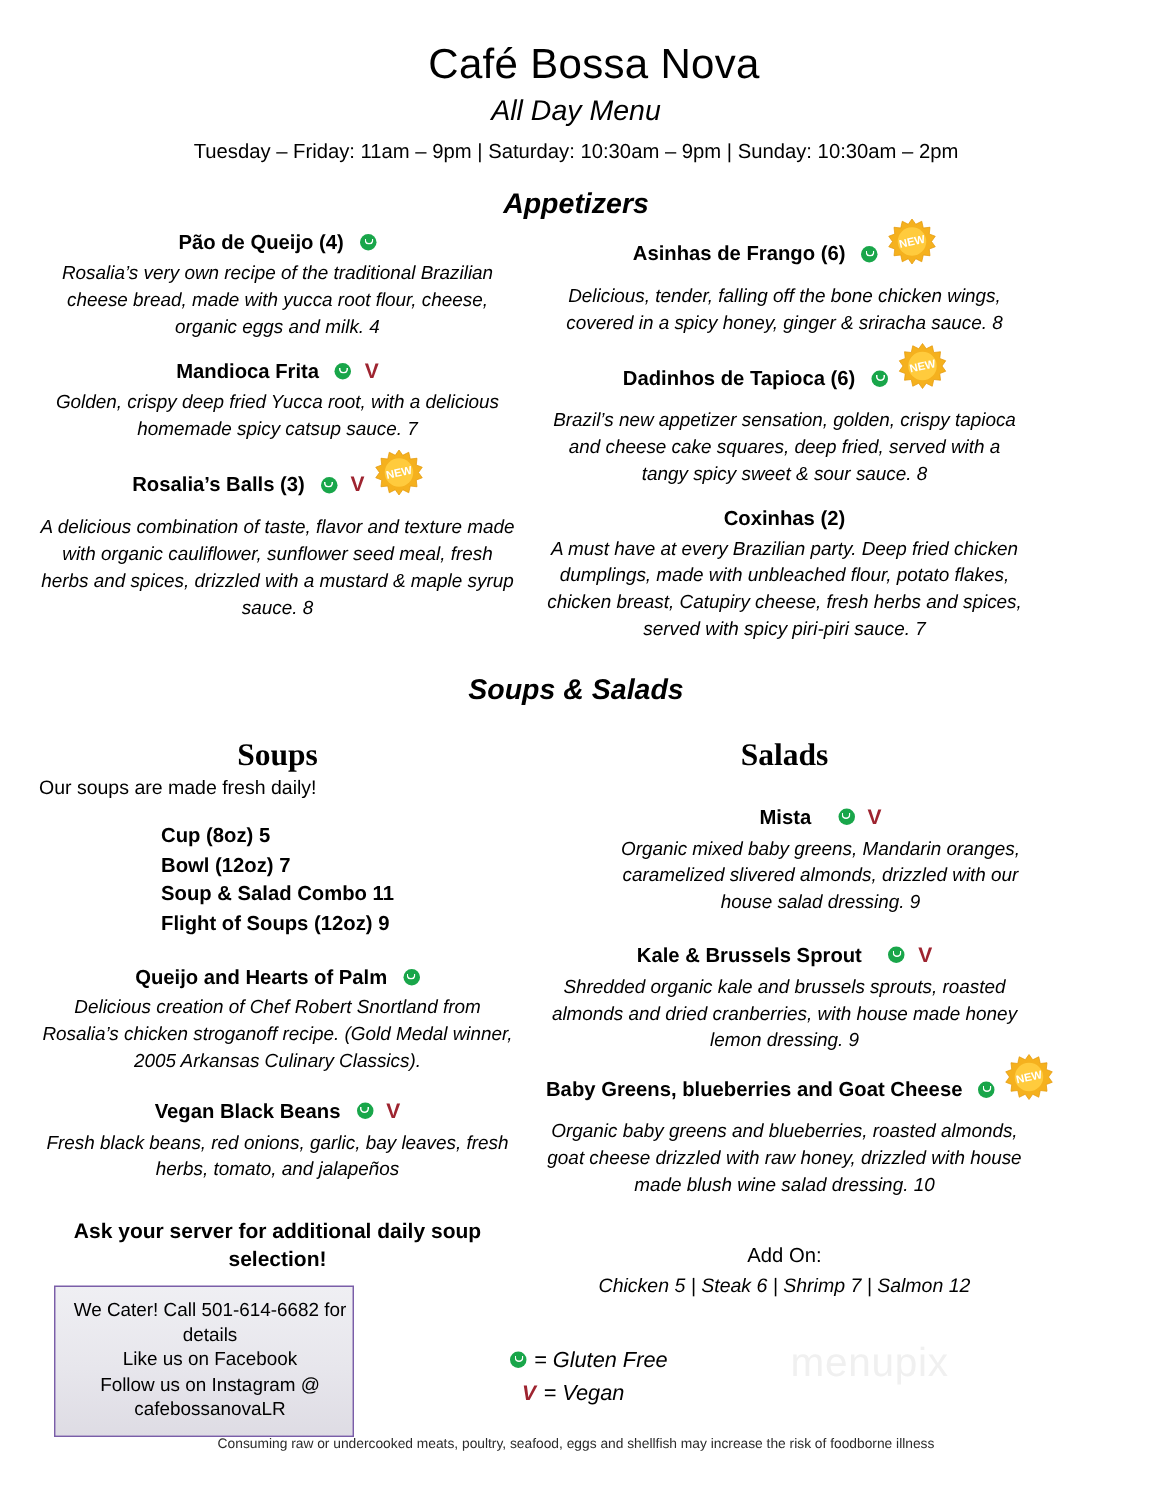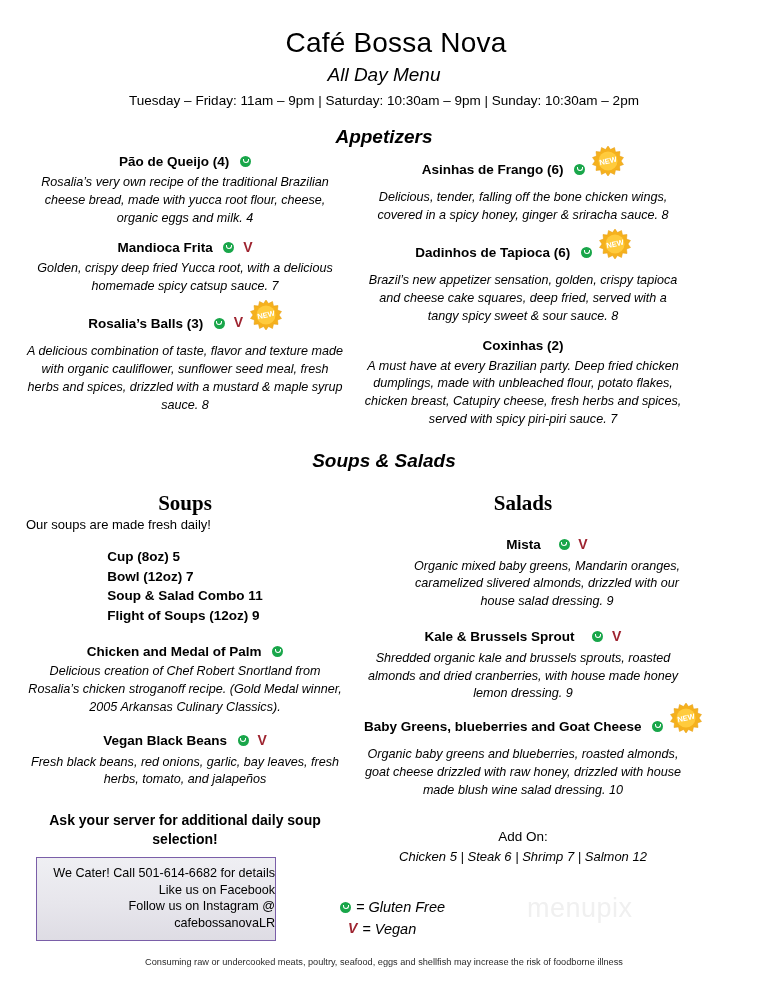--- a/index.html
+++ b/index.html
@@ -203,26 +203,26 @@
     font-style: italic;
     line-height: 1.4;
     margin-top: 2px;
   }
 
   
   .cater-box {
     position: absolute;
     left: 36px;
     top: 857px;
-    width: 240px;
+    width: 200px;
     box-sizing: border-box;
     border: 1.5px solid #7a5ea8;
     background: linear-gradient(180deg, #efeff3 0%, #e7e6ec 55%, #dedce4 100%);
     padding: 7px 0 9px 8px;
-    text-align: right;
+    text-align: center;
   }
   .cater-box p {
     margin: 0;
     font-size: 12.6px;
     line-height: 1.32;
   }
 
   
   .legend {
     position: absolute;
@@ -373,21 +373,21 @@
 
       <ul class="soup-sizes">
         <li>Cup (8oz) 5</li>
         <li>Bowl (12oz) 7</li>
         <li>Soup &amp; Salad Combo 11</li>
         <li>Flight of Soups (12oz) 9</li>
       </ul>
 
       <div class="menu-item" style="margin-top:18px;">
         <div class="item-title-row">
-          <span class="title-text">Chicken and Medal of Palm</span>
+          <span class="title-text">Queijo and Hearts of Palm</span>
           <span class="gf-icon"></span>
         </div>
         <div class="item-desc">Delicious creation of Chef Robert Snortland from Rosalia’s chicken stroganoff recipe.  (Gold Medal winner, 2005 Arkansas Culinary Classics).</div>
       </div>
 
       <div class="menu-item" style="margin-top:16px;">
         <div class="item-title-row">
           <span class="title-text">Vegan Black Beans</span>
           <span class="gf-icon"></span>
           <span class="v-icon">V</span>

